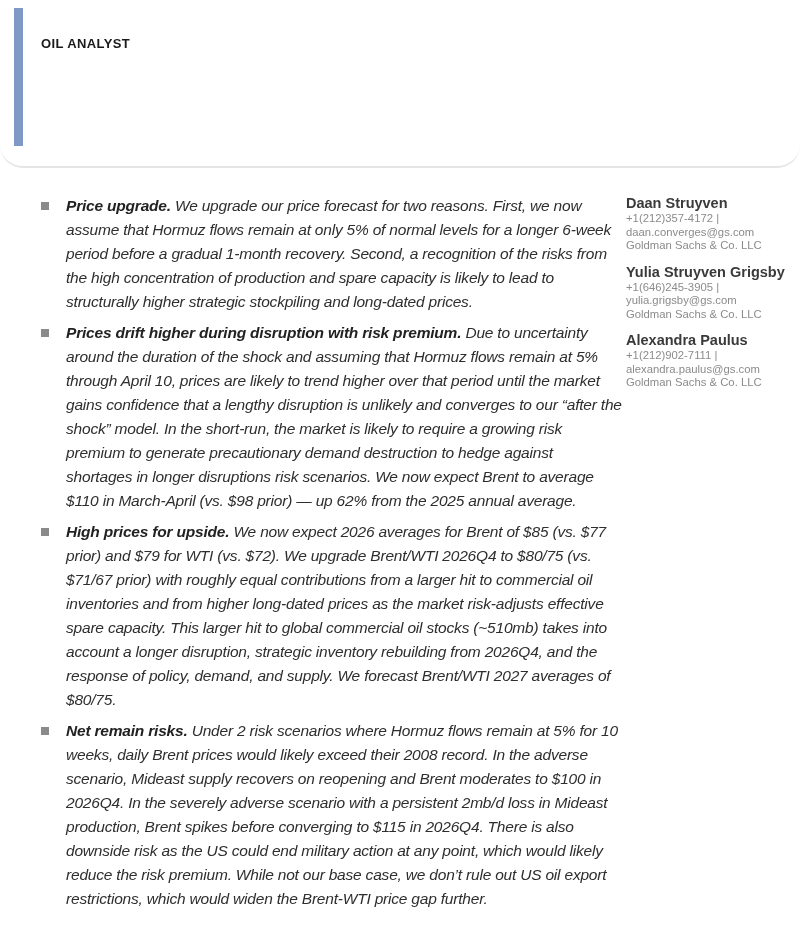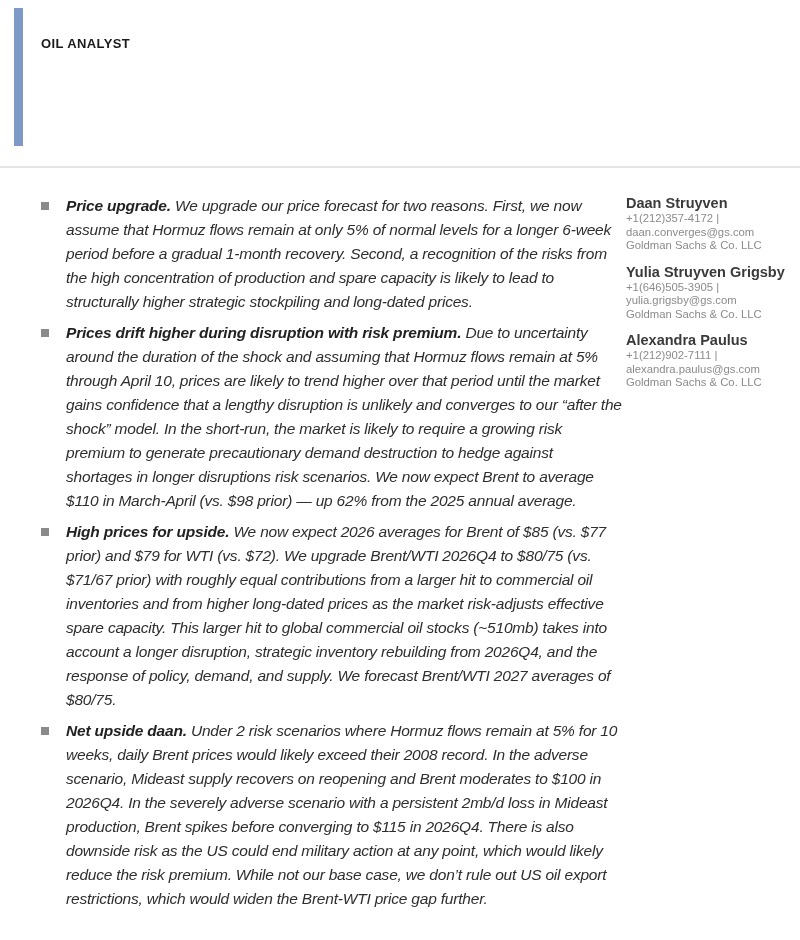--- a/index.html
+++ b/index.html
@@ -10,21 +10,21 @@
   html,body{background:#ffffff;}
   body{
     width:800px;height:940px;position:relative;overflow:hidden;
     font-family:"Liberation Sans",sans-serif;
   }
   .accent-bar{
     position:absolute;left:14px;top:8px;width:9px;height:138px;
     background:var(--accent);
   }
   .header{
-    padding:36px 40px 0 41px;height:168px;border-bottom:2px solid var(--divider);
+    padding:36px 40px 0 41px;height:168px;border-bottom:2px solid var(--divider);border-radius:23px;
   }
   .kicker{
     font-size:13px;font-weight:bold;letter-spacing:.4px;color:var(--heading);
   }
   .title{
     margin-top:9px;font-family:"DejaVu Serif",serif;font-weight:500;
     font-size:29px;line-height:1.15;color:var(--heading);
     display:inline-block;transform:scaleX(.86);transform-origin:left center;
     white-space:nowrap;letter-spacing:-.3px;
   }
@@ -79,35 +79,35 @@
         <b>Prices drift higher during disruption with risk premium.</b>
         <span>Due to uncertainty around the duration of the shock and assuming that Hormuz flows remain at 5% through April 10, prices are likely to trend higher over that period until the market gains confidence that a lengthy disruption is unlikely and converges to our “after the shock” model. In the short-run, the market is likely to require a growing risk premium to generate precautionary demand destruction to hedge against shortages in longer disruptions risk scenarios. We now expect Brent to average $110 in March-April (vs. $98 prior) — up 62% from the 2025 annual average.</span>
       </li>
       <li>
         <span class="marker"></span>
         <b>High prices for upside.</b>
         <span>We now expect 2026 averages for Brent of $85 (vs. $77 prior) and $79 for WTI (vs. $72). We upgrade Brent/WTI 2026Q4 to $80/75 (vs. $71/67 prior) with roughly equal contributions from a larger hit to commercial oil inventories and from higher long-dated prices as the market risk-adjusts effective spare capacity. This larger hit to global commercial oil stocks (~510mb) takes into account a longer disruption, strategic inventory rebuilding from 2026Q4, and the response of policy, demand, and supply. We forecast Brent/WTI 2027 averages of $80/75.</span>
       </li>
       <li>
         <span class="marker"></span>
-        <b>Net upside daan.</b>
+        <b>Net remain risks.</b>
         <span>Under 2 risk scenarios where Hormuz flows remain at 5% for 10 weeks, daily Brent prices would likely exceed their 2008 record. In the adverse scenario, Mideast supply recovers on reopening and Brent moderates to $100 in 2026Q4. In the severely adverse scenario with a persistent 2mb/d loss in Mideast production, Brent spikes before converging to $115 in 2026Q4. There is also downside risk as the US could end military action at any point, which would likely reduce the risk premium. While not our base case, we don’t rule out US oil export restrictions, which would widen the Brent-WTI price gap further.</span>
       </li>
     </ul>
 
     <div class="authors">
       <div class="author">
         <div class="name">Daan Struyven</div>
         <div class="line">+1(212)357-4172 |</div>
         <div class="line">daan.converges@gs.com</div>
         <div class="line">Goldman Sachs &amp; Co. LLC</div>
       </div>
       <div class="author">
         <div class="name">Yulia Struyven Grigsby</div>
-        <div class="line">+1(646)505-3905 |</div>
+        <div class="line">+1(646)245-3905 |</div>
         <div class="line">yulia.grigsby@gs.com</div>
         <div class="line">Goldman Sachs &amp; Co. LLC</div>
       </div>
       <div class="author">
         <div class="name">Alexandra Paulus</div>
         <div class="line">+1(212)902-7111 |</div>
         <div class="line">alexandra.paulus@gs.com</div>
         <div class="line">Goldman Sachs &amp; Co. LLC</div>
       </div>
     </div>

